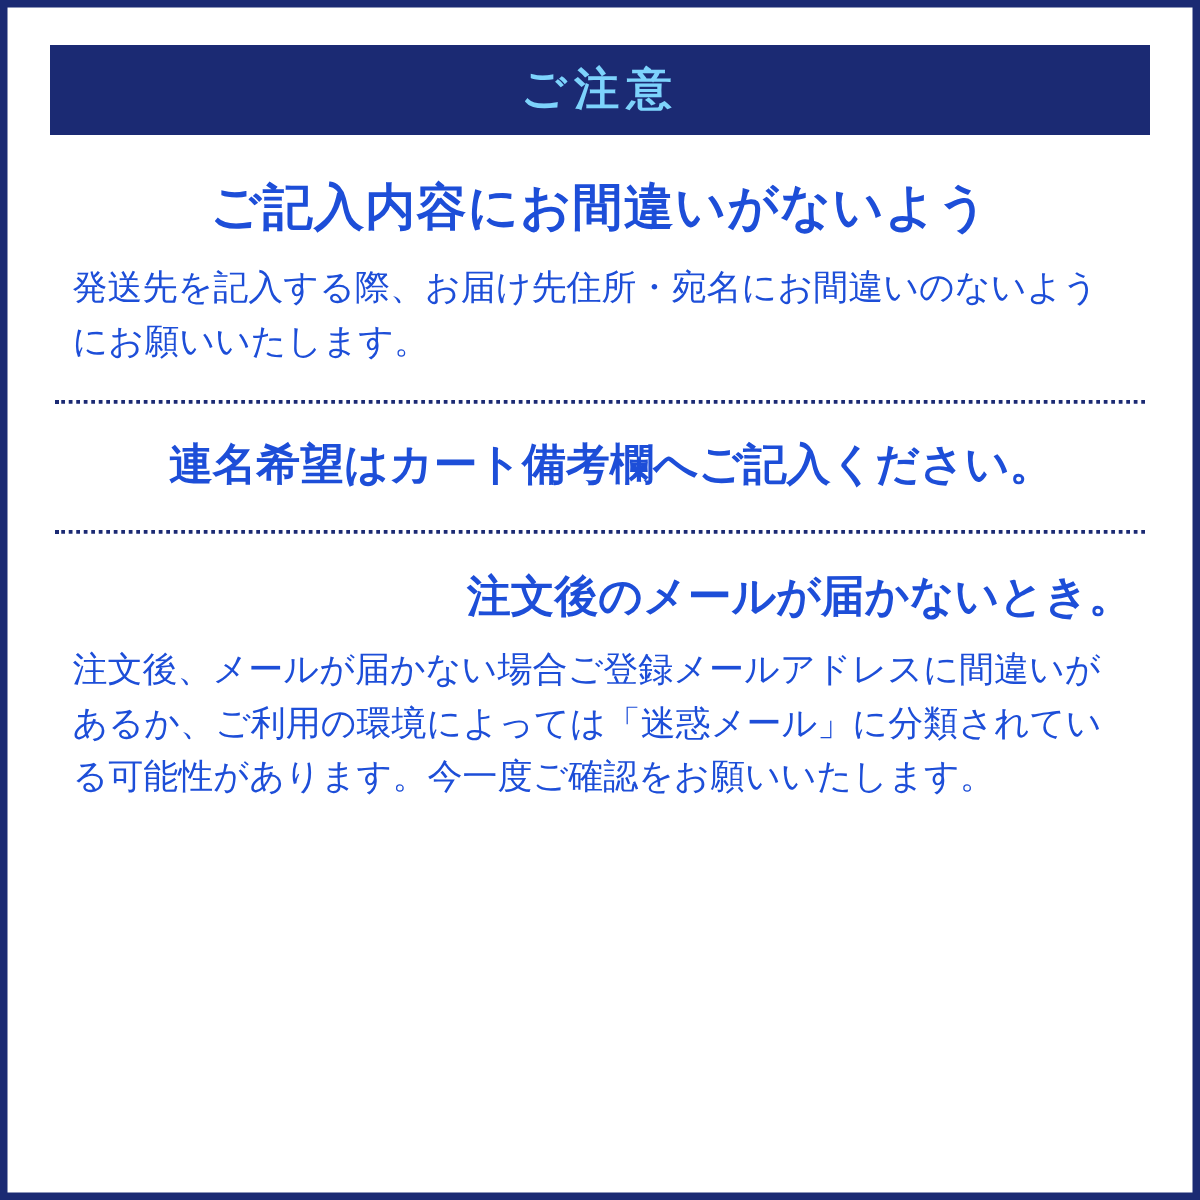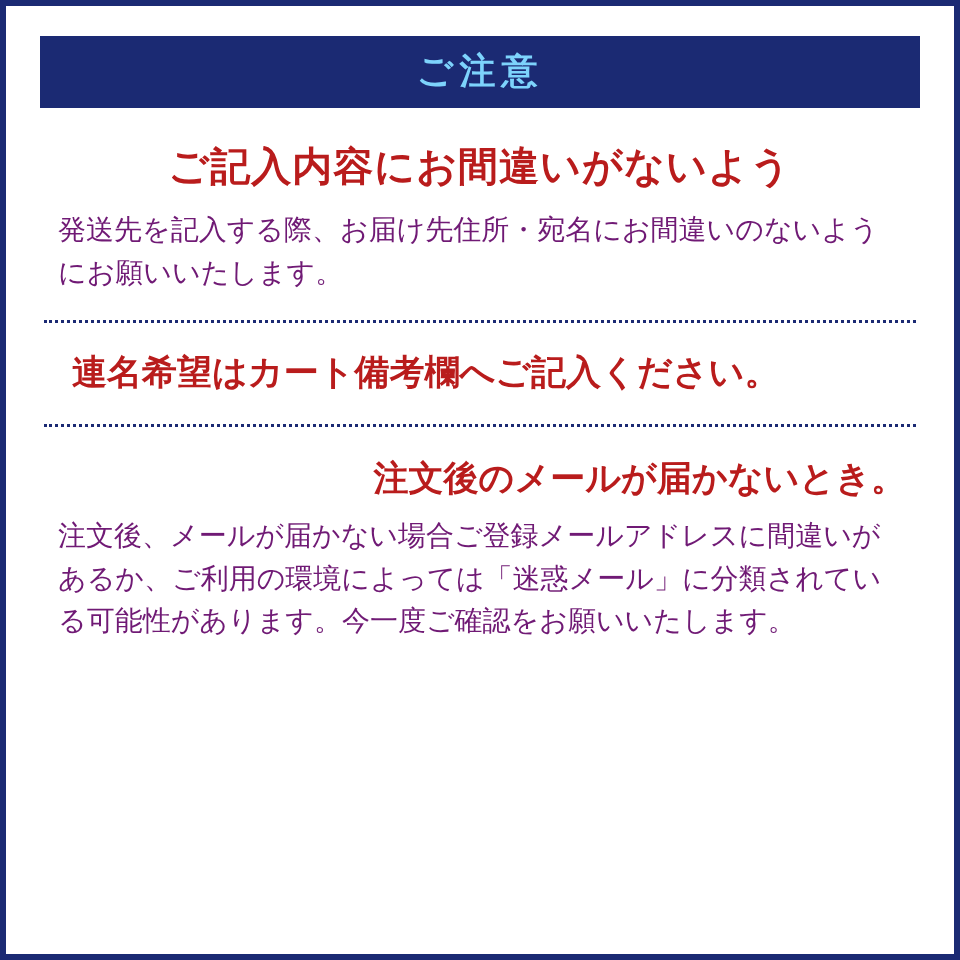--- a/index.html
+++ b/index.html
@@ -39,40 +39,40 @@
     padding: 17px 0 19px 0;
     margin: 0 0 0 0;
   }
   .section {
     padding: 0 14px;
   }
   .sec-1 {
     padding-top: 24px;
   }
   .headline {
-    color: #b91c1c;
+    color: #1d4ed8;
     font-weight: bold;
     text-align: center;
     line-height: 1.33;
     letter-spacing: 1px;
   }
   .headline-main {
     font-size: 40px;
     margin: 0 0 4px 0;
     padding-top: 8px;
   }
   .headline-sub {
     font-size: 35px;
-    text-align: left;
+    text-align: center;
     margin: 0;
     padding: 0 0 2px 4px;
     letter-spacing: 0px;
   }
   .body-text {
-    color: #701a75;
+    color: #1d4ed8;
     font-size: 28px;
     line-height: 1.52;
     letter-spacing: 0px;
     margin: 0;
     padding: 12px 0 0 4px;
   }
   .divider {
     height: 0;
     border-top: 3px dotted #1b2a73;
     margin: 26px 4px 24px 4px;

